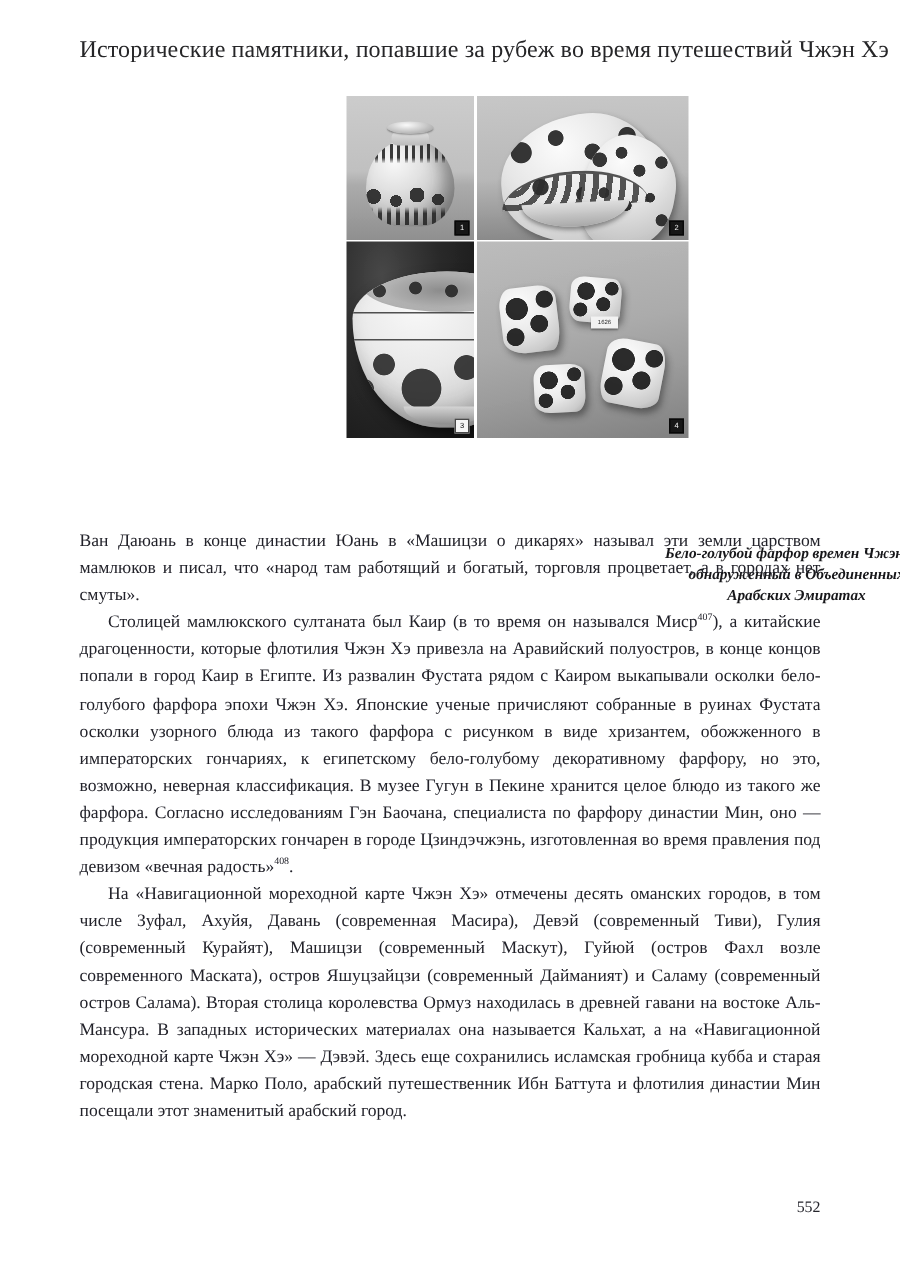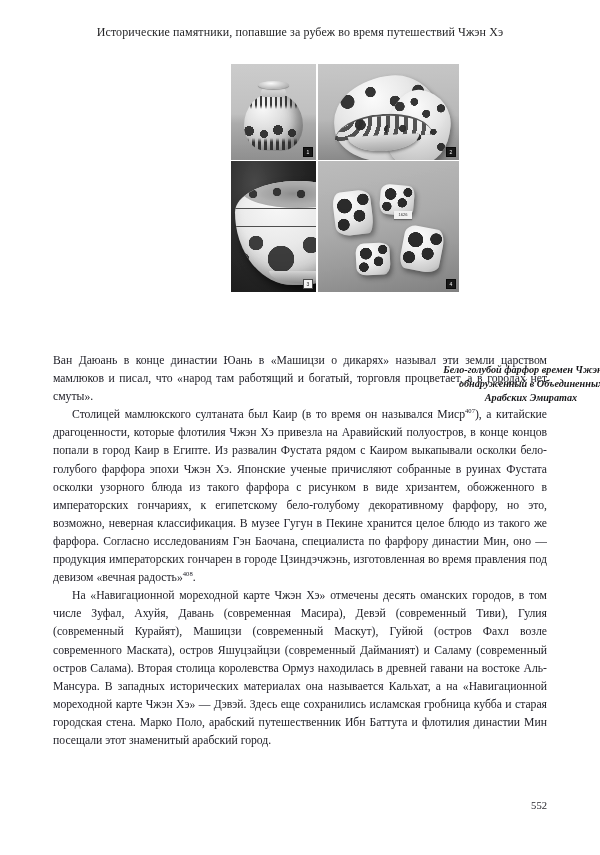--- a/index.html
+++ b/index.html
@@ -22,21 +22,21 @@
     height: 855px;
   }
 
   
   .running-head {
     position: absolute;
     top: 25px;
     left: 53px;
     width: 494px;
     text-align: center;
-    font-size: 12px;
+    font-size: 16px;
     letter-spacing: 0.1px;
     color: #262628;
     white-space: nowrap;
   }
 
   
   .figure {
     position: absolute;
     top: 64px;
     left: 186px;

